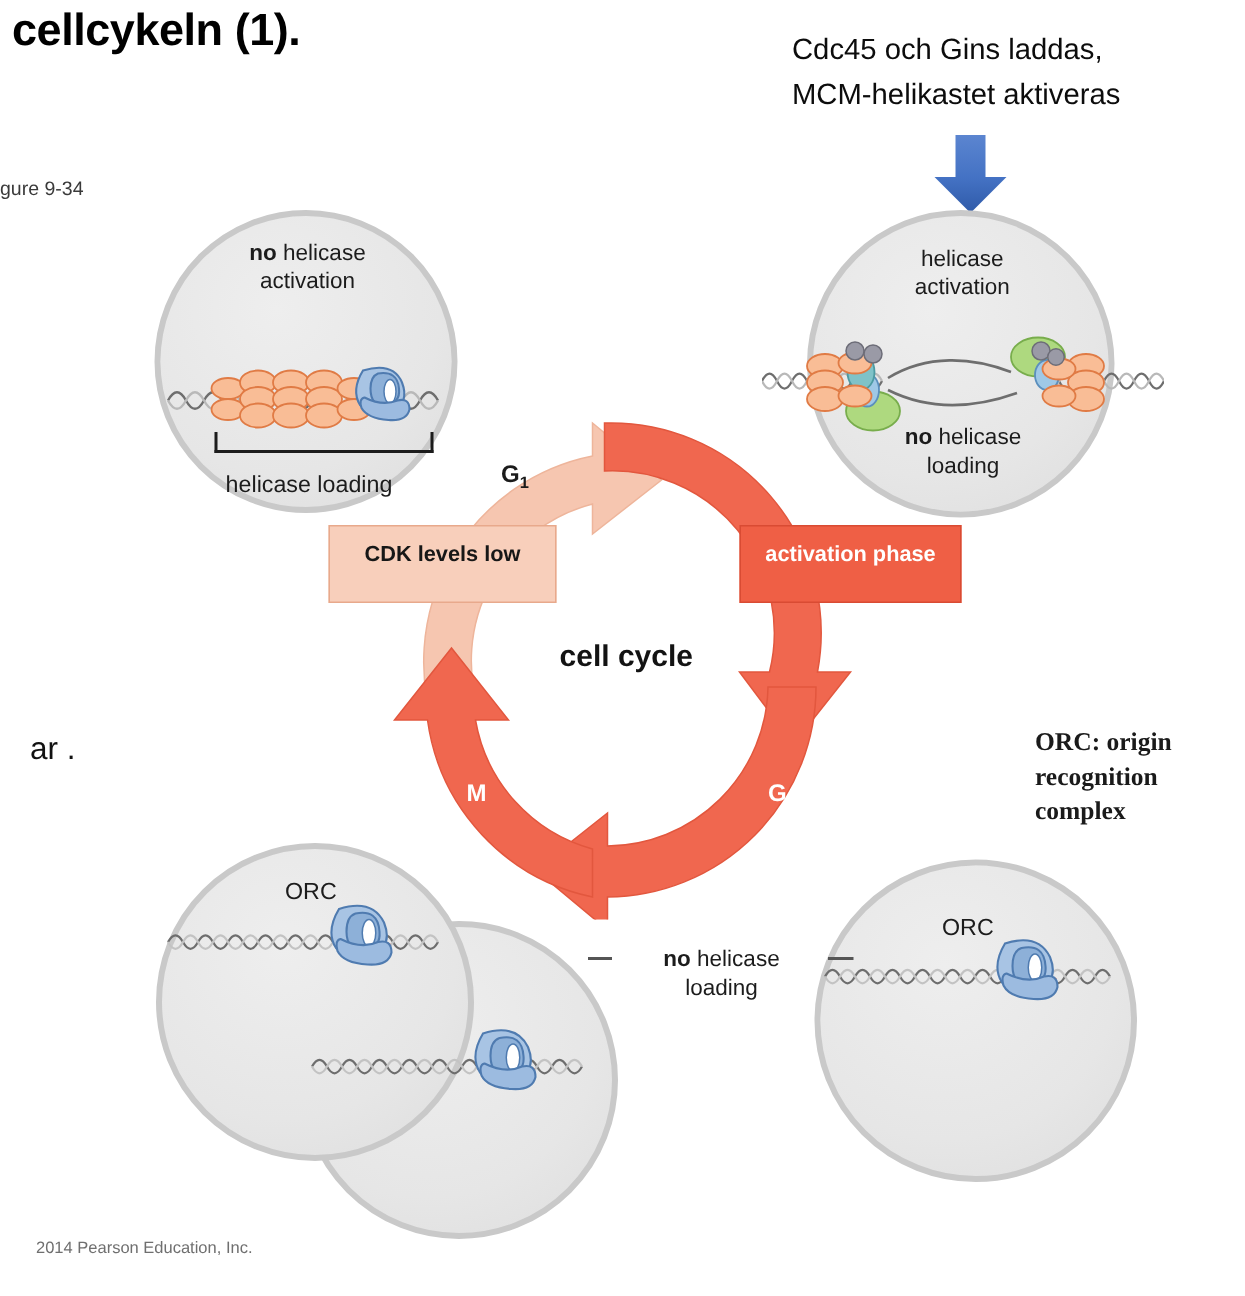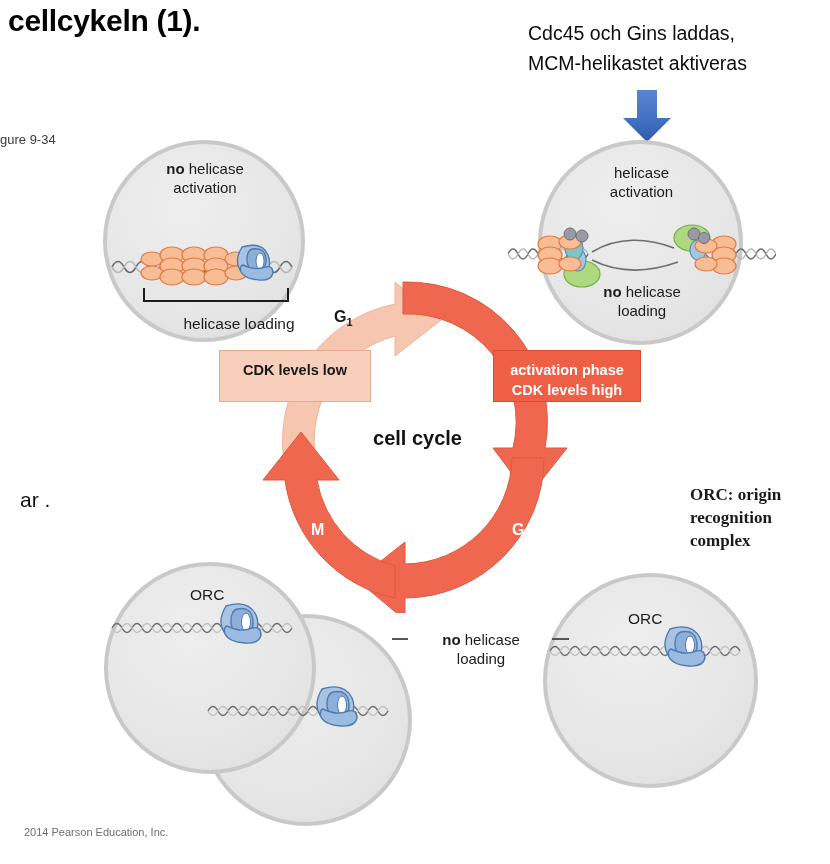--- a/index.html
+++ b/index.html
@@ -28,21 +28,20 @@
   }
 
   
   #figure-caption {
     position: absolute;
     left: 0px;
     top: 118px;
     font-size: 13px;
     color: #3a3a3a;
     white-space: nowrap;
-    margin-top: 14px;
   }
 
   
   #left-fragment {
     position: absolute;
     left: 0px;
     top: 485px;
     font-size: 21px;
     color: #111111;
     line-height: 30px;
@@ -127,21 +126,21 @@
     color: #1c1c1c;
     line-height: 19px;
     white-space: nowrap;
   }
   .bubble-label b { font-weight: bold; }
   .bubble-label .ln { display: block; }
 
   #label-no-helicase-activation { left: 146px; top: 159px; width: 118px; }
   #label-helicase-activation    { left: 584px; top: 163px; width: 115px; }
   #label-no-helicase-loading-s  { left: 583px; top: 282px; width: 118px; }
-  #label-helicase-loading       { left: 146px; top: 314px; width: 120px; font-size: 15.5px; margin-left: 33px;}
+  #label-helicase-loading       { left: 146px; top: 314px; width: 120px; font-size: 15.5px;}
   #label-orc-m1 { left: 190px; top: 585px; font-size: 15.5px;}
   #label-orc-g2 { left: 628px; top: 609px; font-size: 15.5px;}
 
   
   #label-no-helicase-loading-center {
     position: absolute;
     left: 406px;
     top: 630px;
     width: 150px;
     text-align: center;
@@ -445,16 +444,15 @@
   <div class="phase-tag" id="phase-g1"><span>G</span><sub>1</sub></div>
   <div class="phase-tag" id="phase-s"><span>S</span></div>
   <div class="phase-tag" id="phase-g2"><span>G</span><sub>2</sub></div>
   <div class="phase-tag" id="phase-m"><span>M</span></div>
 
   <div class="phase-box" id="box-loading">
     <span class="ln">CDK levels low</span>
   </div>
   <div class="phase-box" id="box-activation">
     <span class="ln">activation phase</span>
-    <span class="ln">CDK levels high</span>
   </div>
 
 </div>
 
 </body></html>

